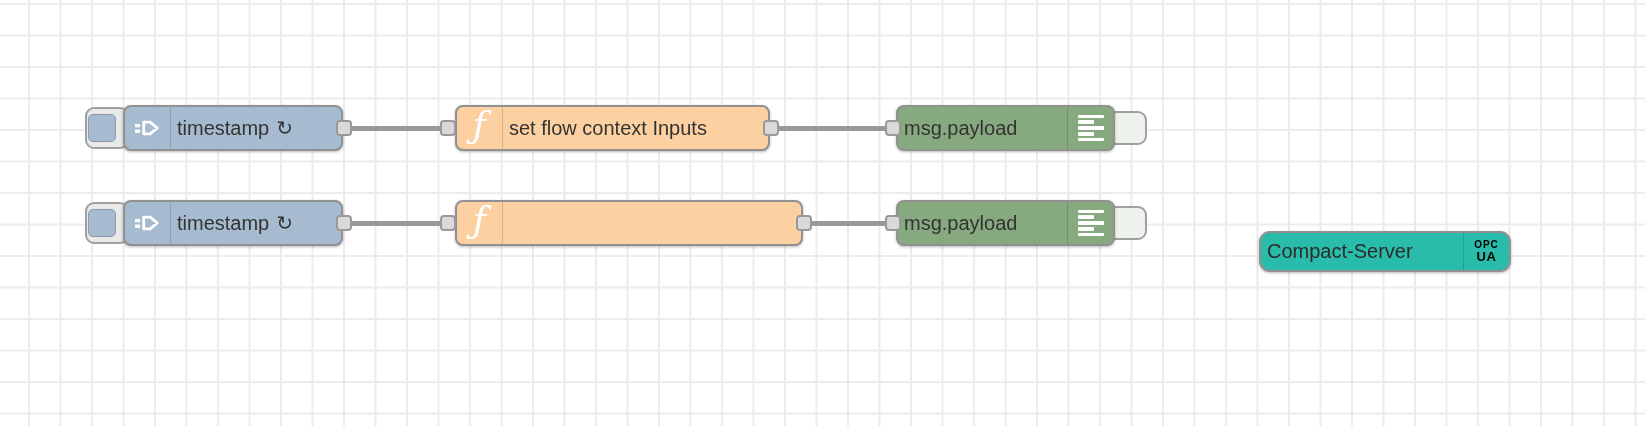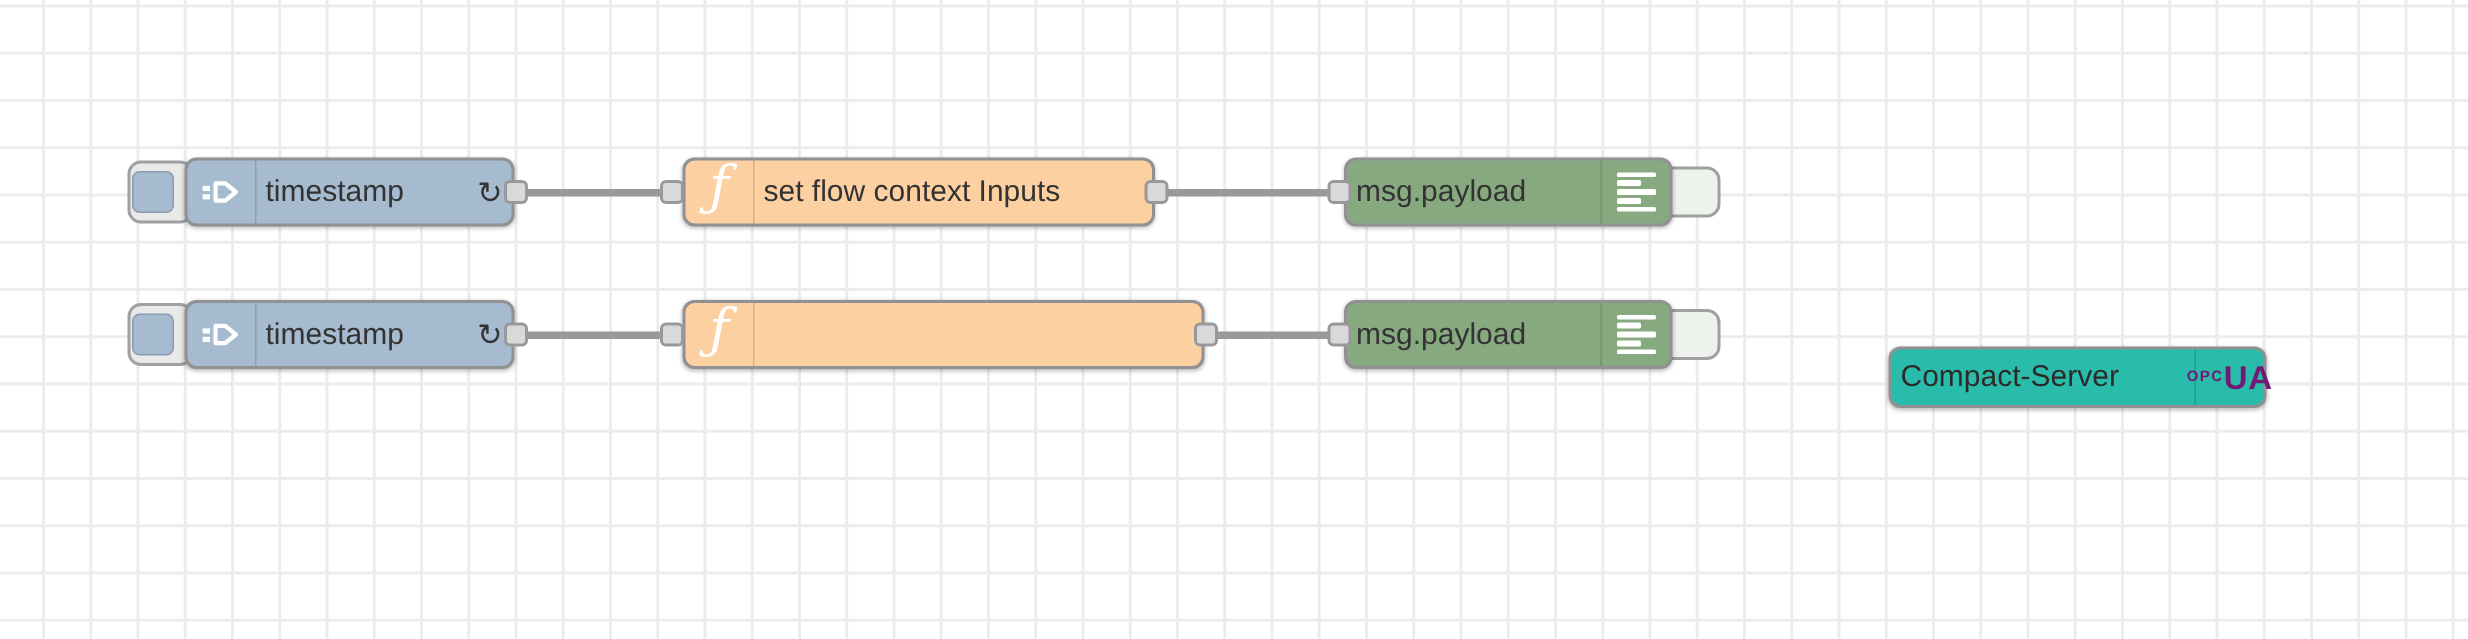--- a/index.html
+++ b/index.html
@@ -21,21 +21,21 @@
   }
   .inject{background:#a6bbcf;}
   .function{background:#fdd0a2;}
   .debug{background:#87a980;}
   .server{background:#2abcab;height:41px;}
   .icon-region{width:45px;align-self:stretch;display:flex;align-items:center;justify-content:center;flex:none;}
   .icon-region.left{border-right:1.5px solid rgba(0,0,0,.15);}
   .icon-region.right{border-left:1.5px solid rgba(0,0,0,.15);}
   .node-label{
     flex:1;text-align:center;font-size:20px;color:#333;white-space:nowrap;
-    display:flex;align-items:center;justify-content:space-between;gap:7px;padding:0 6px;
+    display:flex;align-items:center;justify-content:flex-start;gap:7px;padding:0 6px;
   }
   .function .node-label{}
   .fn-glyph{
     color:#fff;font-family:"DejaVu Serif",serif;font-style:italic;
     font-size:36px;line-height:1;margin-top:-6px;
   }
   .port{
     position:absolute;width:16px;height:16px;box-sizing:border-box;
     background:#d9d9d9;border:2px solid #999;border-radius:4px;z-index:5;
   }
@@ -51,25 +51,25 @@
   }
   .debug-button{
     position:absolute;width:42px;height:34px;box-sizing:border-box;
     background:#eef2ed;border:2px solid #a0a0a0;border-radius:9px;z-index:2;
   }
   .debug-bars{display:flex;flex-direction:column;gap:2.5px;width:26px;}
   .debug-bars i{display:block;height:3.4px;background:#fff;border-radius:1px;}
   .debug-bars i:nth-child(odd){width:100%;}
   .debug-bars i:nth-child(even){width:65%;}
   .opcua-badge{
-    display:flex;flex-direction:row;align-items:center;justify-content:center;
-    color:#701a75;font-weight:bold;line-height:1;
+    display:flex;flex-direction:column;align-items:center;justify-content:center;
+    color:#000000;font-weight:bold;line-height:1;
   }
   .opcua-badge .l1{font-size:10px;letter-spacing:1px;}
-  .opcua-badge .l2{font-size:22px;letter-spacing:.5px;}
+  .opcua-badge .l2{font-size:13px;letter-spacing:.5px;}
   .server .node-label{font-size:20px;color:#2b2b2b;}
 </style>
 </head>
 <body>
 
 <div id="canvas">
 
   <div class="wire" style="left:349px;top:126px;width:94px;"></div>
   <div class="wire" style="left:776px;top:126px;width:111px;"></div>
   <div class="wire" style="left:349px;top:221px;width:94px;"></div>
@@ -151,21 +151,21 @@
           <i></i>
           <i></i>
           <i></i>
           <i></i>
           <i></i>
         </span>
     </span>
   </div>
   <div class="port" style="left:885px;top:215px;"></div>
 
-  <div class="node server" style="left:1259px;top:231px;width:252px;">
+  <div class="node server" style="left:1259px;top:231px;width:252px;border-radius:11px;">
     <span class="node-label">Compact-Server</span>
     <span class="icon-region right">
       <span class="opcua-badge">
         <span class="l1">OPC</span>
         <span class="l2">UA</span>
       </span>
     </span>
   </div>
 
 </div>

